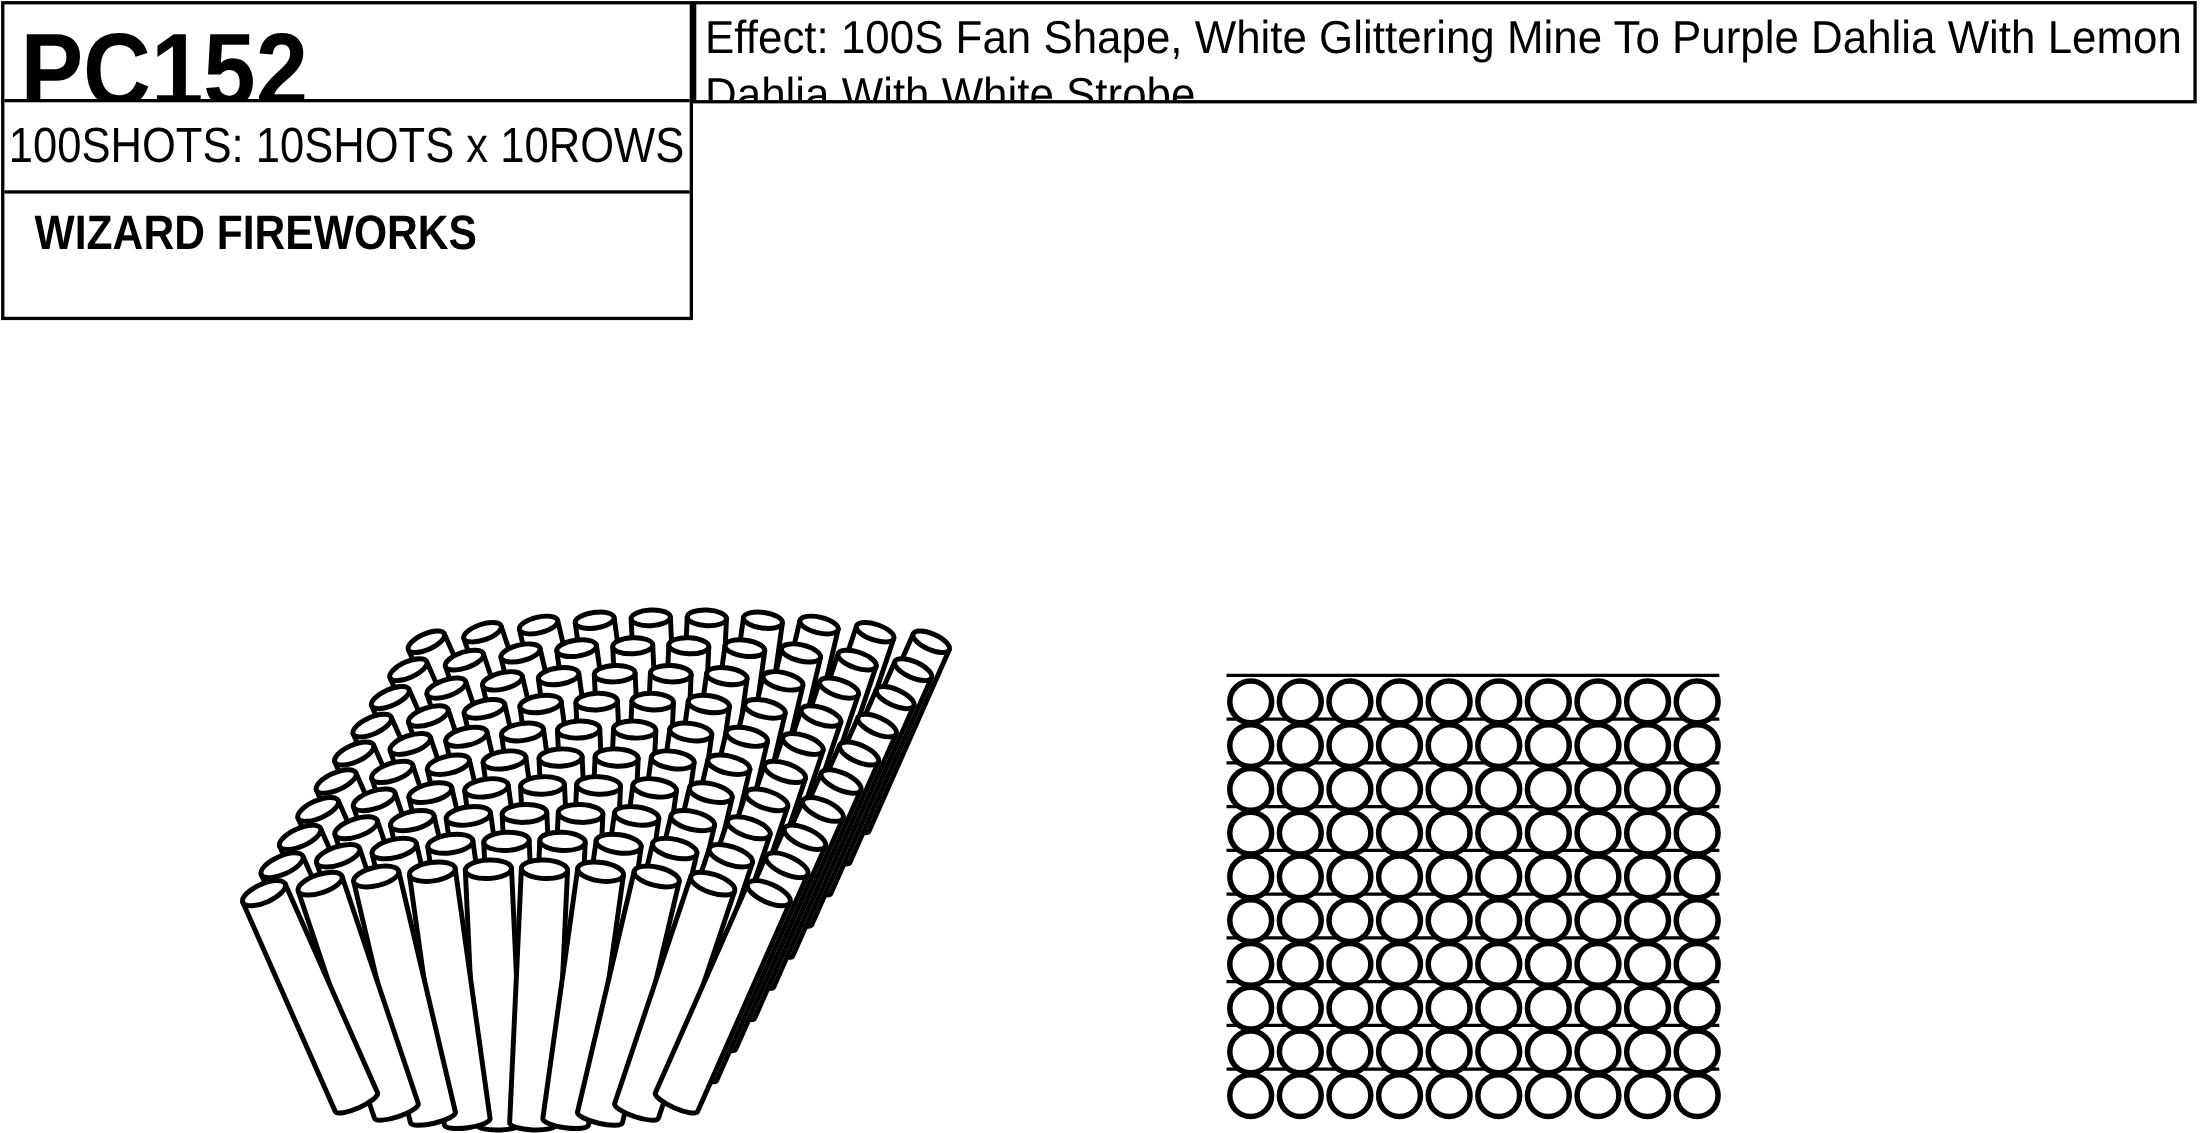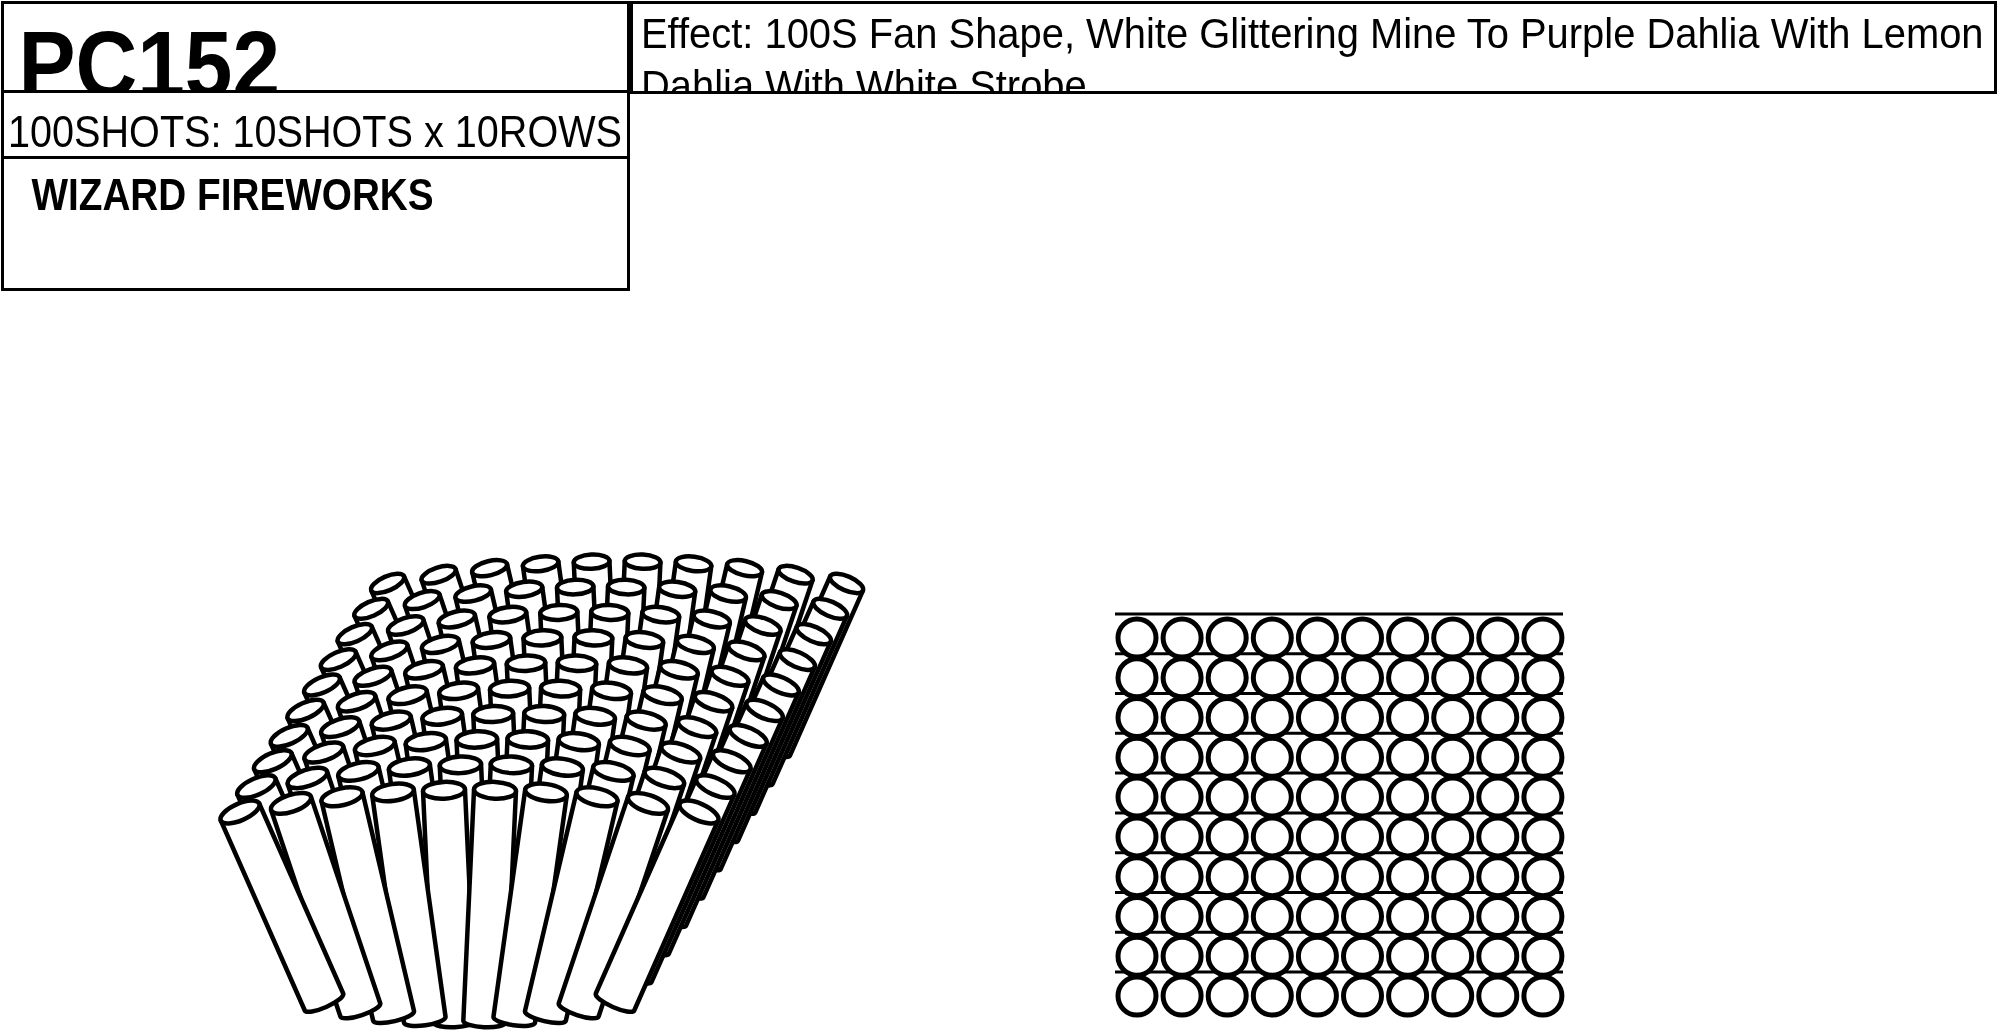--- a/index.html
+++ b/index.html
@@ -9,21 +9,21 @@
   }
   
   .spec-table{
     position:absolute;left:1px;top:1px;width:629px;height:290px;
     border:3px solid #000;box-sizing:border-box;background:#fff;
     display:flex;flex-direction:column;
   }
   .spec-row{box-sizing:border-box;overflow:hidden;white-space:nowrap;}
   .row-code{height:89px;border-bottom:3px solid #000;text-align:left;line-height:121px;
             font-size:95px;font-weight:bold;}
-  .row-shots{height:66px;border-bottom:3px solid #000;text-align:left;line-height:78px;
+  .row-shots{height:83px;border-bottom:3px solid #000;text-align:left;line-height:78px;
              font-size:45px;padding-left:4px;}
   .row-brand{flex:1;text-align:left;line-height:72px;font-size:44px;font-weight:bold;}
   
   .effect-box{
     position:absolute;left:630px;top:1px;width:1367px;height:93px;
     border:3px solid #000;box-sizing:border-box;background:#fff;
     padding:4px 0 0 8px;font-size:42px;overflow:hidden;
   }
   .effect-line{line-height:52px;white-space:nowrap;}
   

